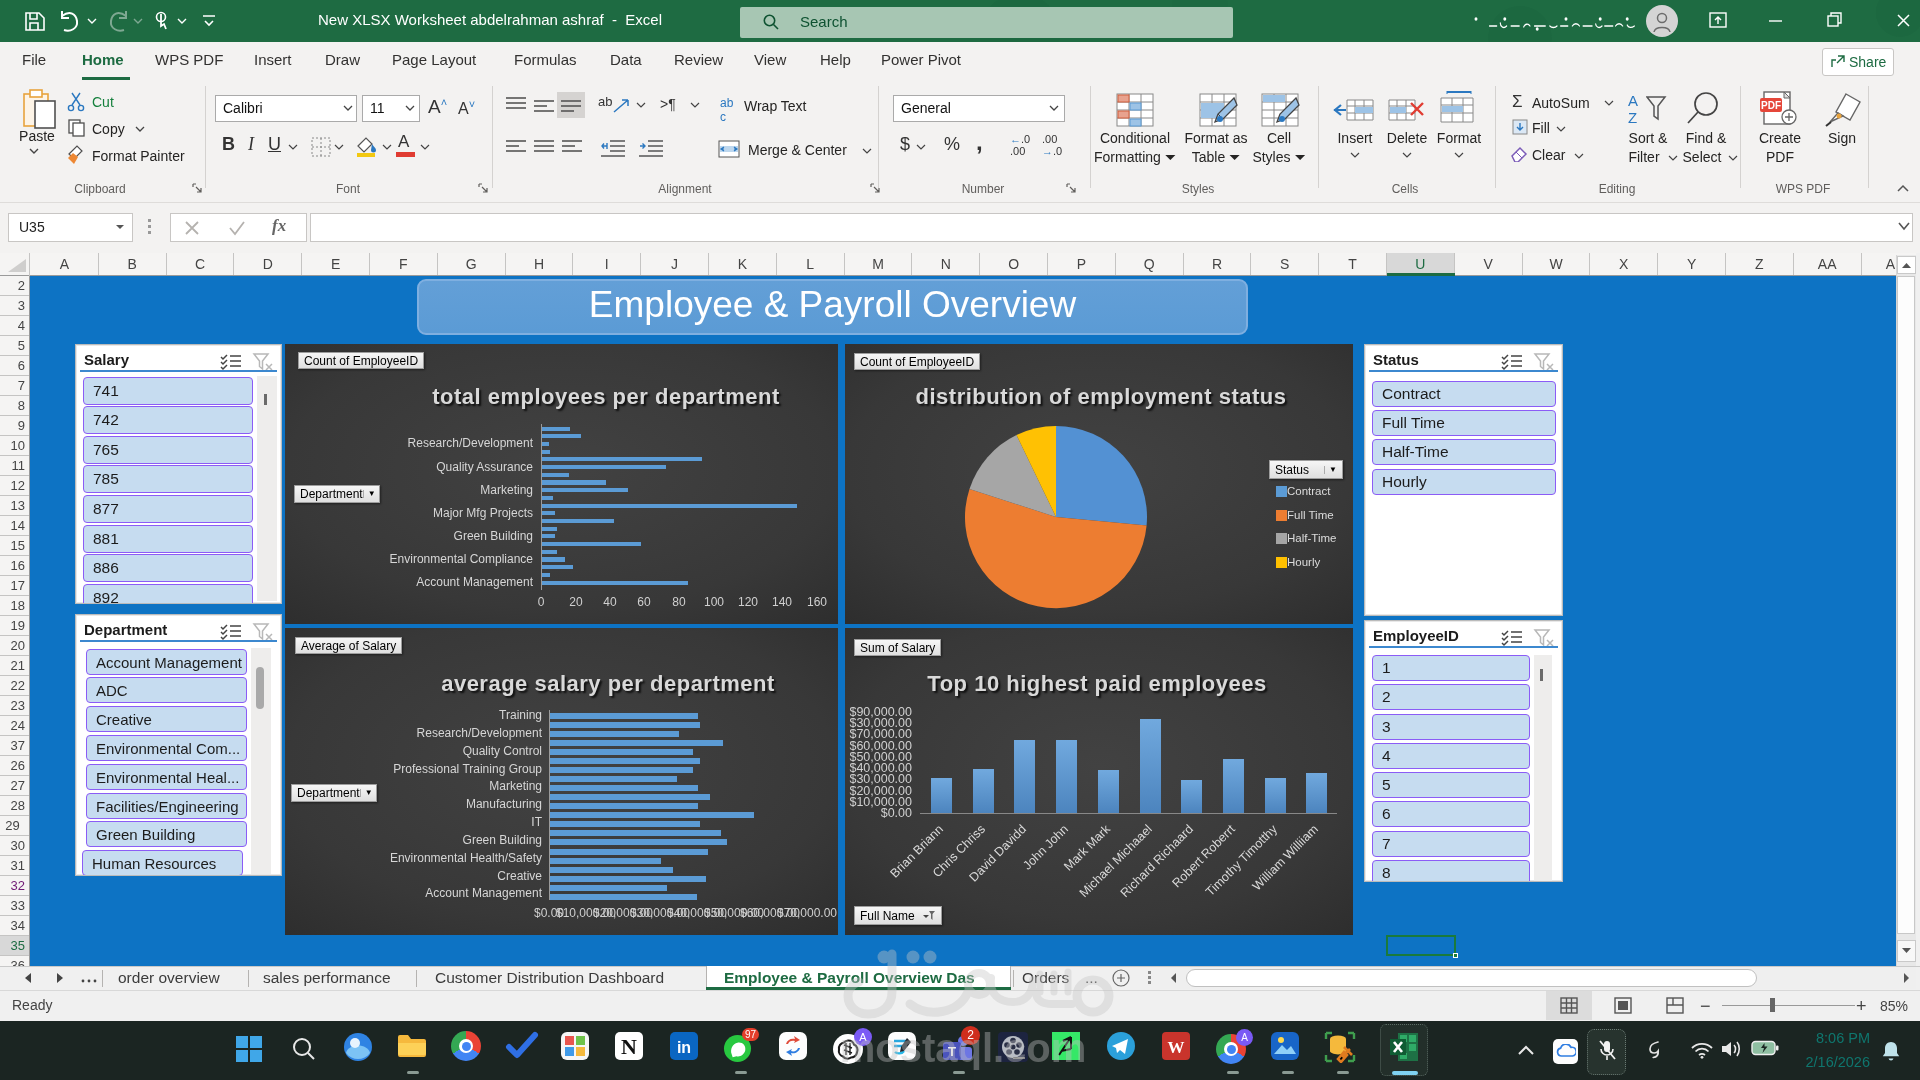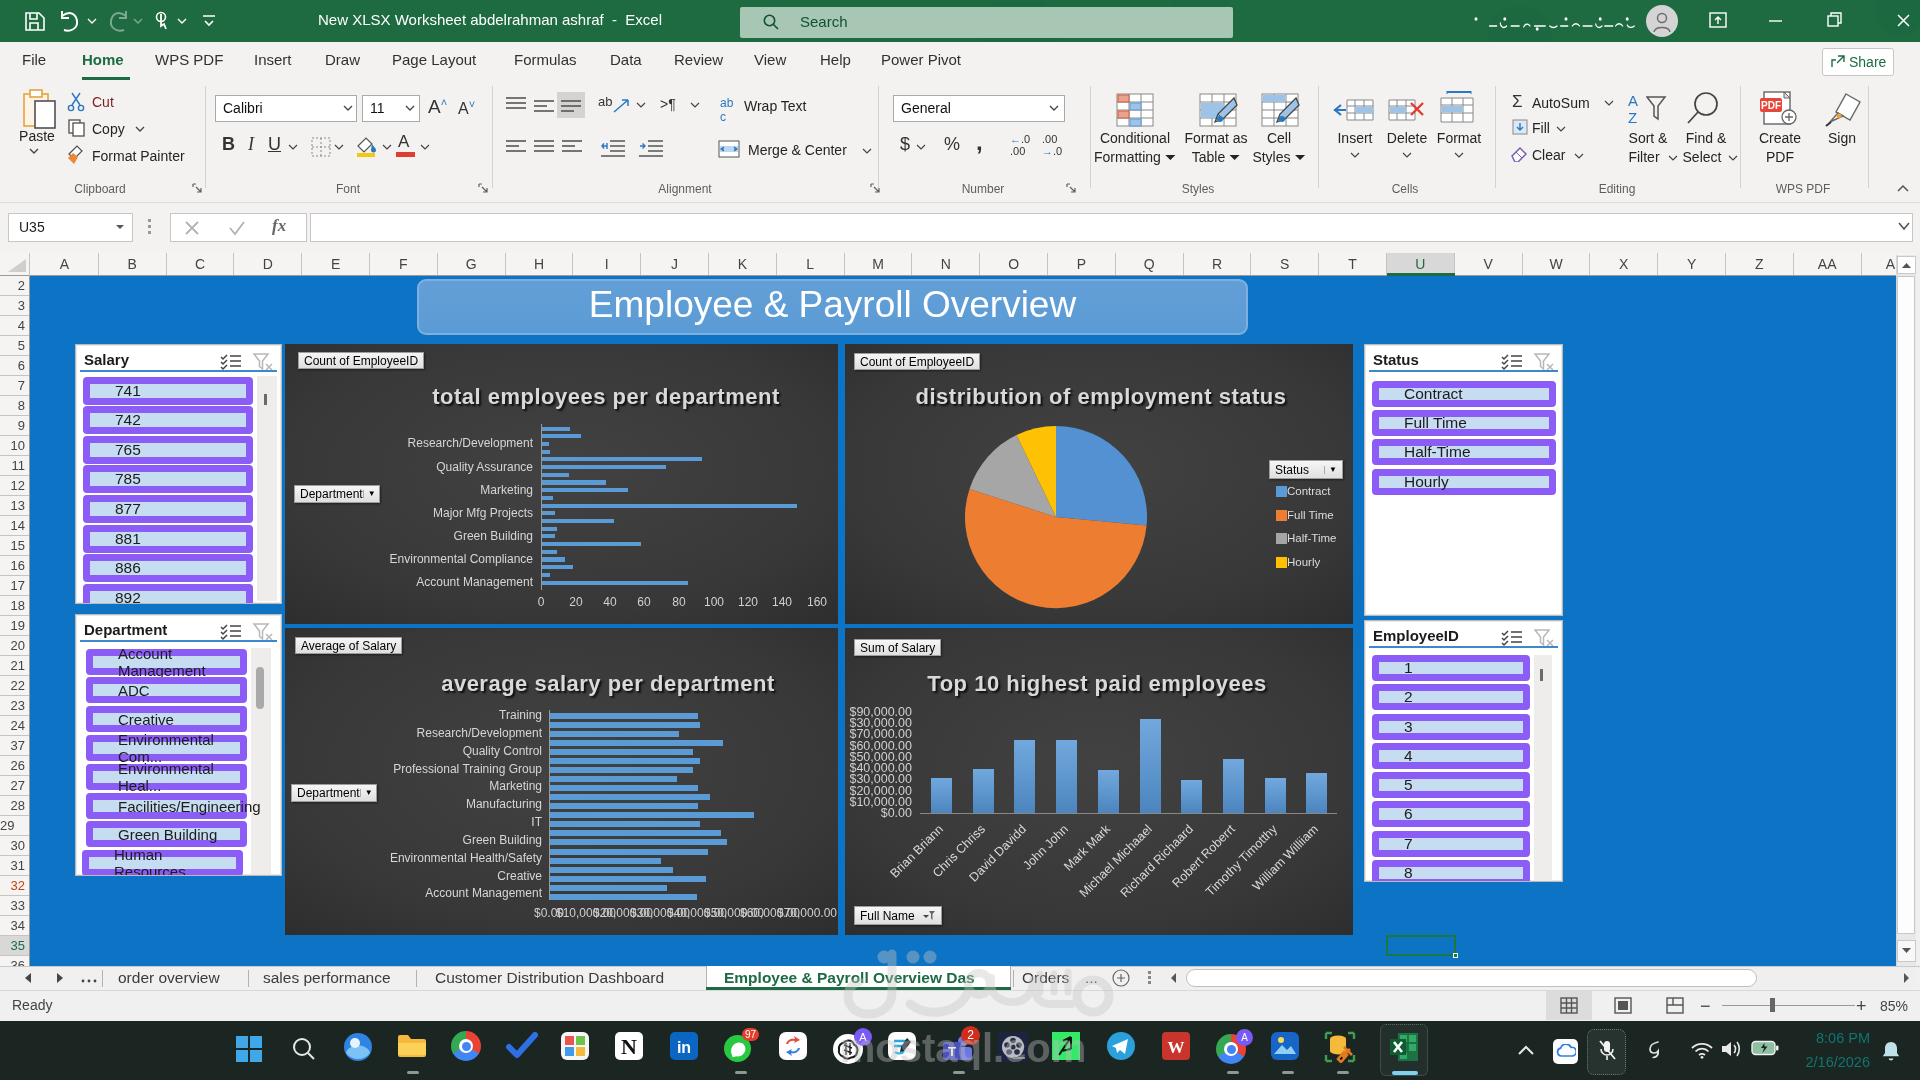--- a/index.html
+++ b/index.html
@@ -1,19 +1,19 @@
 <!DOCTYPE html>
 <html><head><meta charset="utf-8"><style>
 *{margin:0;padding:0;box-sizing:border-box;}
 html,body{width:1920px;height:1080px;overflow:hidden;}
 body{font-family:'Liberation Sans',sans-serif;position:relative;background:#fff;}
 .abs{position:absolute;}
 .btn-gray{background:linear-gradient(#f6f6f6,#dfdfdf);border:1px solid #9d9d9d;color:#000;font-size:12px;line-height:1;display:flex;align-items:center;padding:0 5px;box-shadow:1px 1px 2px rgba(0,0,0,.45);}
 .slicer{background:#fff;border:1px solid #bbb;box-shadow:0 0 0 1px #e8e8e8 inset;}
-.sl-item{position:absolute;background:#c6dcf0;border:7px solid #8b5cf6;border-radius:4px;font-size:15.5px;color:#1c1c1c;display:flex;align-items:center;padding-left:25px;}
+.sl-item{position:absolute;background:#c6dcf0;border:1px solid #8b5cf6;border-radius:4px;font-size:15.5px;color:#1c1c1c;display:flex;align-items:center;padding-left:9px;}
 .chart{position:absolute;background:radial-gradient(ellipse 90% 90% at 50% 45%,#424242 0%,#383838 55%,#272727 100%);}
 .ctitle{position:absolute;color:#d9d9d9;font-weight:bold;text-align:center;text-shadow:2px 2px 2px rgba(0,0,0,.75);letter-spacing:0.5px;white-space:nowrap;}
 .bar{position:absolute;background:#5b9bd5;}
 .tabtxt{color:#3b3b3b;font-size:15.5px;white-space:nowrap;}
 .rlabel{position:absolute;font-size:12px;color:#605e5c;text-align:center;}
 .gline{position:absolute;background:#d4d2d0;width:1px;top:86px;height:102px;}
 .cl{position:absolute;font-size:11px;color:#cfcfcf;}
 </style></head><body>
 <div class="abs" style="left:0;top:0;width:1920px;height:42px;background:#1e6b42;"></div>
 <div class="abs" style="left:900px;top:0;width:1020px;height:42px;background:radial-gradient(circle 60px at 1000px 30%,#1c6840 0 40%,transparent 41%),radial-gradient(circle 80px at 120px 80%,#1c6840 0 50%,transparent 51%),radial-gradient(circle 50px at 300px 10%,#1d6941 0 55%,transparent 56%),radial-gradient(circle 70px at 620px 90%,#1c6840 0 45%,transparent 46%);"></div>
@@ -135,21 +135,21 @@
     </g>
 <g stroke="#4f4f4f" fill="#fff" stroke-width="1.3">
       <rect x="3" y="28" width="11" height="13"></rect>
       <rect x="7" y="31" width="11" height="13"></rect>
     </g>
 <g>
       <path d="M3 62l8-8 5 5-8 8z" fill="#fff" stroke="#4f4f4f" stroke-width="1.2"></path>
       <path d="M2 66l6 6 4-7-5-4z" fill="#ed8733"></path>
     </g>
 </svg>
-<div class="abs" style="left:92px;top:94px;font-size:14px;color:#7f1d1d;">Cut</div>
+<div class="abs" style="left:92px;top:94px;font-size:14px;color:#15803d;">Cut</div>
 <div class="abs" style="left:92px;top:121px;font-size:14px;color:#252423;">Copy</div>
 <svg class="abs" style="left:134px;top:126px;" width="12" height="8" viewBox="0 0 12 8">
     <path d="M2 1l4 4 4-4" stroke="#444" fill="none" stroke-width="1.3"></path>
   </svg>
 <div class="abs" style="left:92px;top:148px;font-size:14px;color:#252423;">Format Painter</div>
 <div class="abs" style="left:215px;top:95px;width:142px;height:27px;background:#fff;border:1px solid #aaa;font-size:14px;color:#111;line-height:25px;padding-left:7px;">Calibri</div>
 <svg class="abs" style="left:342px;top:105px;" width="12" height="8" viewBox="0 0 12 8">
     <path d="M2 1l4 4 4-4" stroke="#444" fill="none" stroke-width="1.3"></path>
   </svg>
 <div class="abs" style="left:362px;top:95px;width:58px;height:27px;background:#fff;border:1px solid #aaa;font-size:14px;color:#111;line-height:25px;padding-left:7px;">11</div>
@@ -465,24 +465,24 @@
 <div class="abs" style="left:0;top:616.0px;width:29px;height:20px;border-bottom:1px solid #c5c4c3;color:#444;font-size:13px;text-align:right;padding-right:4px;line-height:20px;">19</div>
 <div class="abs" style="left:0;top:636.0px;width:29px;height:20px;border-bottom:1px solid #c5c4c3;color:#444;font-size:13px;text-align:right;padding-right:4px;line-height:20px;">20</div>
 <div class="abs" style="left:0;top:656.0px;width:29px;height:20px;border-bottom:1px solid #c5c4c3;color:#444;font-size:13px;text-align:right;padding-right:4px;line-height:20px;">21</div>
 <div class="abs" style="left:0;top:676.0px;width:29px;height:20px;border-bottom:1px solid #c5c4c3;color:#444;font-size:13px;text-align:right;padding-right:4px;line-height:20px;">22</div>
 <div class="abs" style="left:0;top:696.0px;width:29px;height:20px;border-bottom:1px solid #c5c4c3;color:#444;font-size:13px;text-align:right;padding-right:4px;line-height:20px;">23</div>
 <div class="abs" style="left:0;top:716.0px;width:29px;height:20px;border-bottom:1px solid #c5c4c3;color:#444;font-size:13px;text-align:right;padding-right:4px;line-height:20px;">24</div>
 <div class="abs" style="left:0;top:736.0px;width:29px;height:20px;border-bottom:1px solid #c5c4c3;color:#444;font-size:13px;text-align:right;padding-right:4px;line-height:20px;">37</div>
 <div class="abs" style="left:0;top:756.0px;width:29px;height:20px;border-bottom:1px solid #c5c4c3;color:#444;font-size:13px;text-align:right;padding-right:4px;line-height:20px;">26</div>
 <div class="abs" style="left:0;top:776.0px;width:29px;height:20px;border-bottom:1px solid #c5c4c3;color:#444;font-size:13px;text-align:right;padding-right:4px;line-height:20px;">27</div>
 <div class="abs" style="left:0;top:796.0px;width:29px;height:20px;border-bottom:1px solid #c5c4c3;color:#444;font-size:13px;text-align:right;padding-right:4px;line-height:20px;">28</div>
-<div class="abs" style="left:0;top:816.0px;width:29px;height:20px;border-bottom:1px solid #c5c4c3;color:#444;font-size:13px;text-align:left;padding-right:4px;line-height:20px;">29</div>
+<div class="abs" style="left:0;top:816.0px;width:29px;height:20px;border-bottom:1px solid #c5c4c3;color:#444;font-size:13px;text-align:center;padding-right:4px;line-height:20px;">29</div>
 <div class="abs" style="left:0;top:836.0px;width:29px;height:20px;border-bottom:1px solid #c5c4c3;color:#444;font-size:13px;text-align:right;padding-right:4px;line-height:20px;">30</div>
 <div class="abs" style="left:0;top:856.0px;width:29px;height:20px;border-bottom:1px solid #c5c4c3;color:#444;font-size:13px;text-align:right;padding-right:4px;line-height:20px;">31</div>
-<div class="abs" style="left:0;top:876.0px;width:29px;height:20px;border-bottom:1px solid #c5c4c3;color:#c2410c;font-size:13px;text-align:right;padding-right:4px;line-height:20px;">32</div>
+<div class="abs" style="left:0;top:876.0px;width:29px;height:20px;border-bottom:1px solid #c5c4c3;color:#701a75;font-size:13px;text-align:right;padding-right:4px;line-height:20px;">32</div>
 <div class="abs" style="left:0;top:896.0px;width:29px;height:20px;border-bottom:1px solid #c5c4c3;color:#444;font-size:13px;text-align:right;padding-right:4px;line-height:20px;">33</div>
 <div class="abs" style="left:0;top:916.0px;width:29px;height:20px;border-bottom:1px solid #c5c4c3;color:#444;font-size:13px;text-align:right;padding-right:4px;line-height:20px;">34</div>
 <div class="abs" style="left:0;top:936.0px;width:29px;height:20px;background:#d8d8d8;border-bottom:1px solid #c5c4c3;color:#1d6b42;font-size:13px;text-align:right;padding-right:4px;line-height:20px;">35</div>
 <div class="abs" style="left:0;top:956.0px;width:29px;height:20px;border-bottom:1px solid #c5c4c3;color:#444;font-size:13px;text-align:right;padding-right:4px;line-height:20px;">36</div>
 <div class="abs" style="left:1916px;top:253px;width:4px;height:737px;background:#f0f0f0;"></div>
 <div class="abs" style="left:30px;top:276px;width:1866px;height:690px;background:#0d73c4;"></div>
 
 <div class="abs" style="left:417px;top:279px;width:831px;height:56px;background:linear-gradient(#639fd7,#5b9bd5);border:2px solid #7fafe0;border-radius:9px;"></div>
 <div class="abs" style="left:417px;top:284px;width:831px;height:50px;color:#fff;font-size:37px;text-align:center;">Employee &amp; Payroll Overview</div>
 <div class="abs slicer" style="left:75px;top:344px;width:207px;height:260px;overflow:hidden;">

